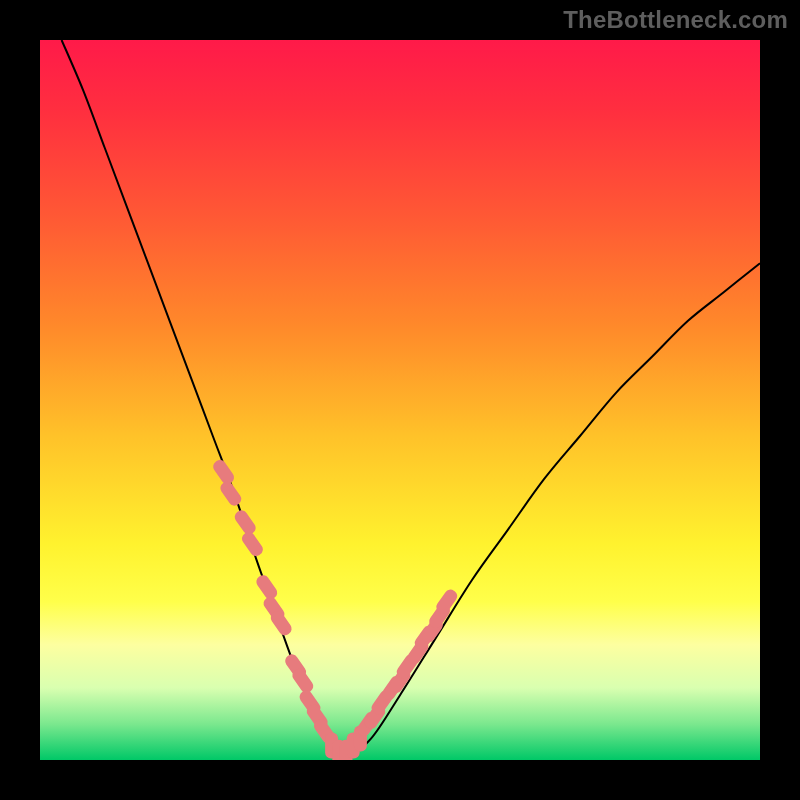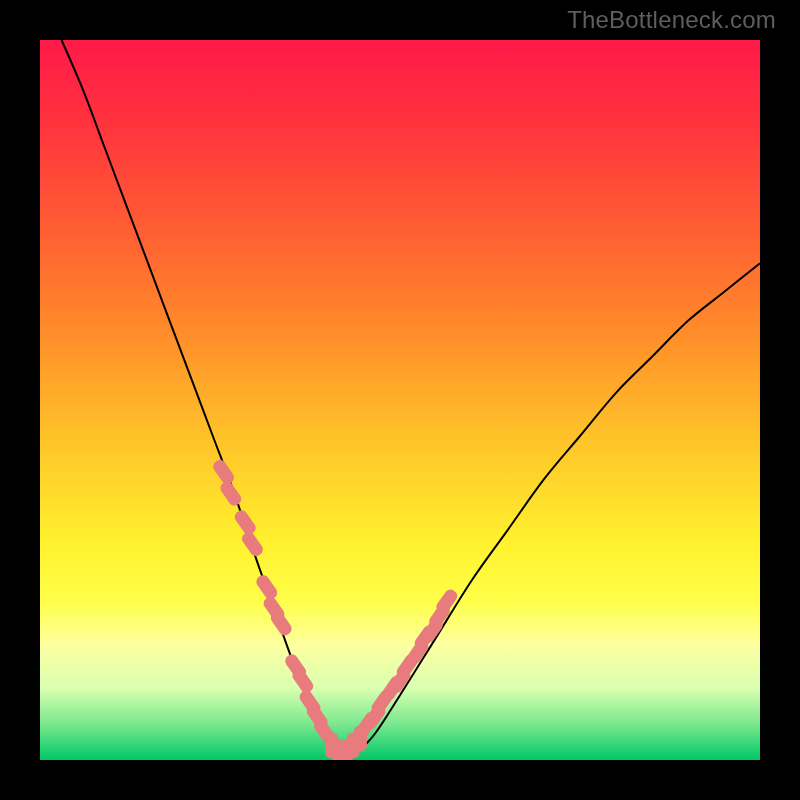--- a/index.html
+++ b/index.html
@@ -23,24 +23,24 @@
     width: 720px; height: 720px;
     overflow: hidden;
   }
   .gradient-bg {
     position: absolute;
     left: 0; top: 0; width: 100%; height: 100%;
   }
   .watermark {
     position: absolute;
     top: 6px;
-    right: 24px;
+    right: 12px;
     color: #5e5e5e;
     font-size: 24px;
-    font-weight: 400;
+    font-weight: 700;
     letter-spacing: 0.2px;
   }
   svg.curve {
     position: absolute;
     left: 0; top: 0;
     width: 720px; height: 720px;
   }
 </style>
 </head>
 <body>

